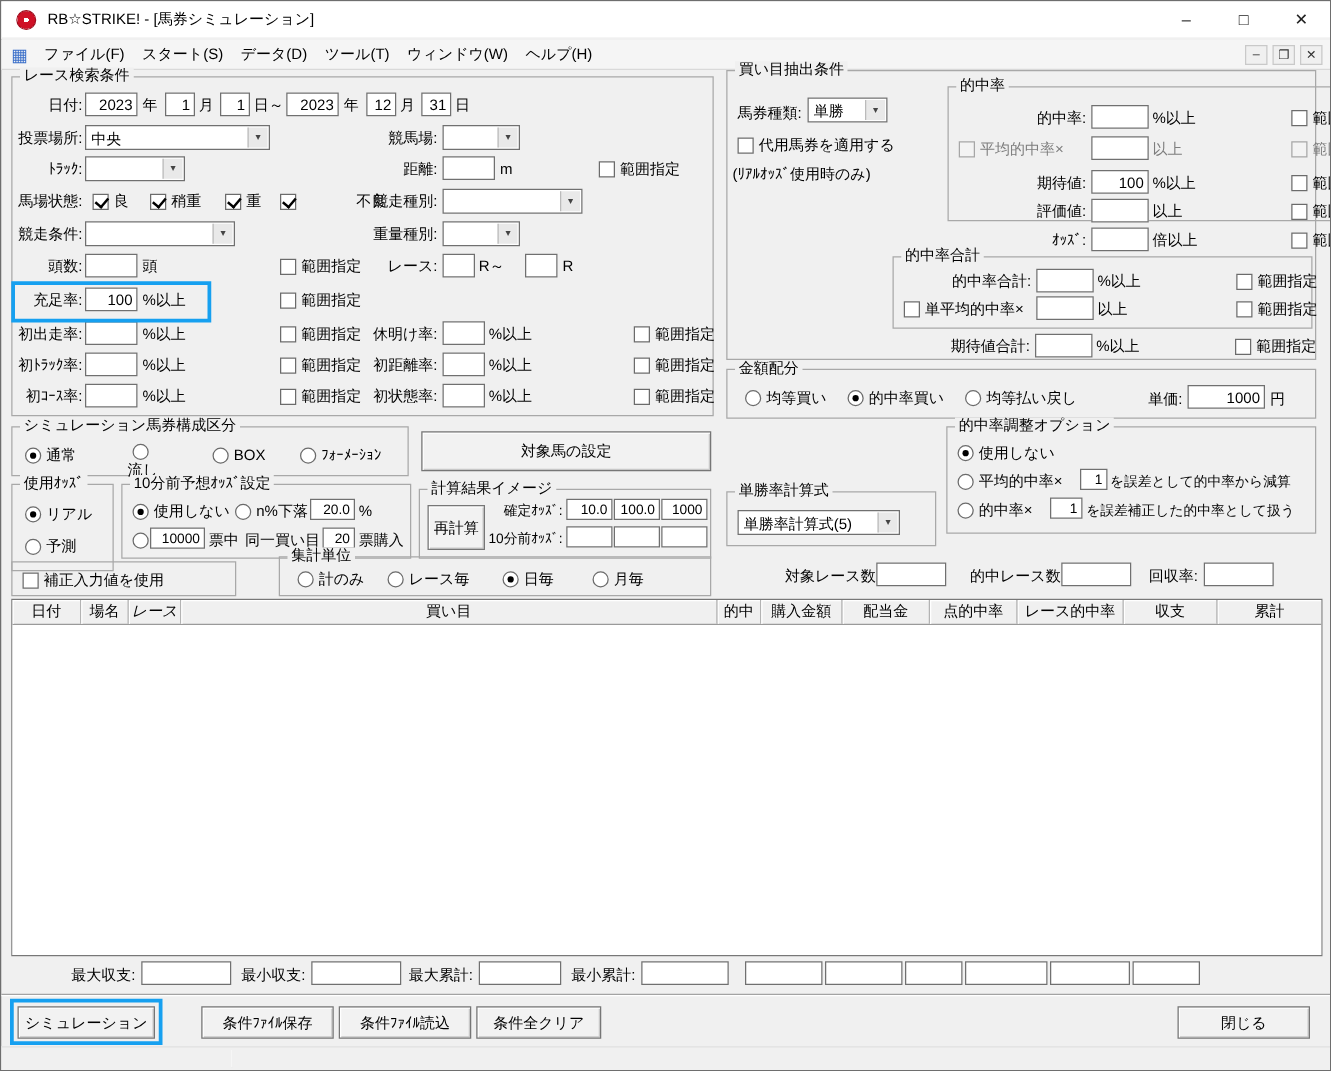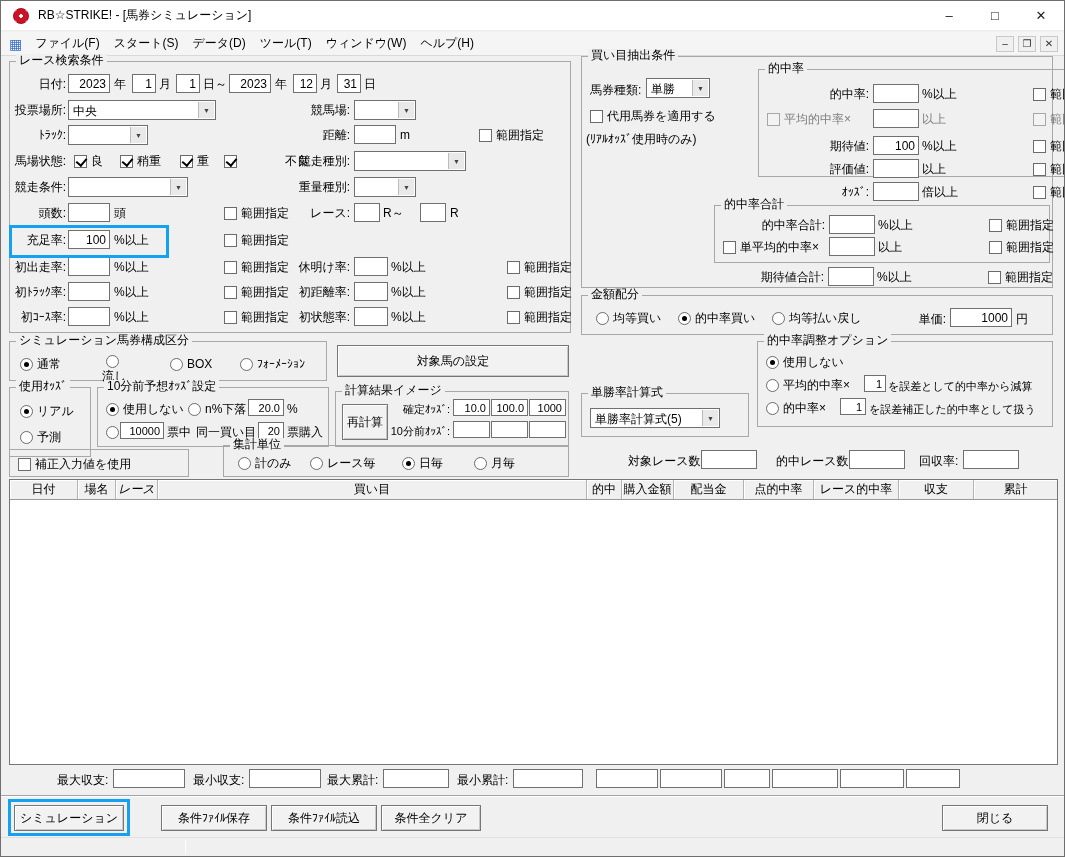--- a/index.html
+++ b/index.html
@@ -459,26 +459,26 @@
 
   <span class="lbl" style="left:627px;top:451px;">対象レース数:</span>
   <input class="txt" style="left: 700px; top: 449px; width: 56px;">
   <span class="lbl" style="left:775px;top:451px;">的中レース数:</span>
   <input class="txt" style="left: 848px; top: 449px; width: 56px;">
   <span class="lbl" style="left:918px;top:451px;">回収率:</span>
   <input class="txt" style="left: 962px; top: 449px; width: 56px;">
 
   <div class="table">
     <div class="thr">
-      <span class="th" style="width:68px;">日付</span>
+      <span class="th" style="width:55px;">日付</span>
       <span class="th" style="width:38px;">場名</span>
       <span class="th" style="width:42px;font-style:italic;">レース</span>
       <span class="th" style="width:429px;">買い目</span>
       <span class="th" style="width:35px;">的中</span>
-      <span class="th" style="width:52px;">購入金額</span>
+      <span class="th" style="width:65px;">購入金額</span>
       <span class="th" style="width:70px;">配当金</span>
       <span class="th" style="width:70px;">点的中率</span>
       <span class="th" style="width:85px;">レース的中率</span>
       <span class="th" style="width:75px;">収支</span>
       <span class="th" style="flex:1;border-right:none;">累計</span>
     </div>
     <div class="tbody"></div>
   </div>
 
   <span class="lbl" style="left:56px;top:770px;">最大収支:</span>

